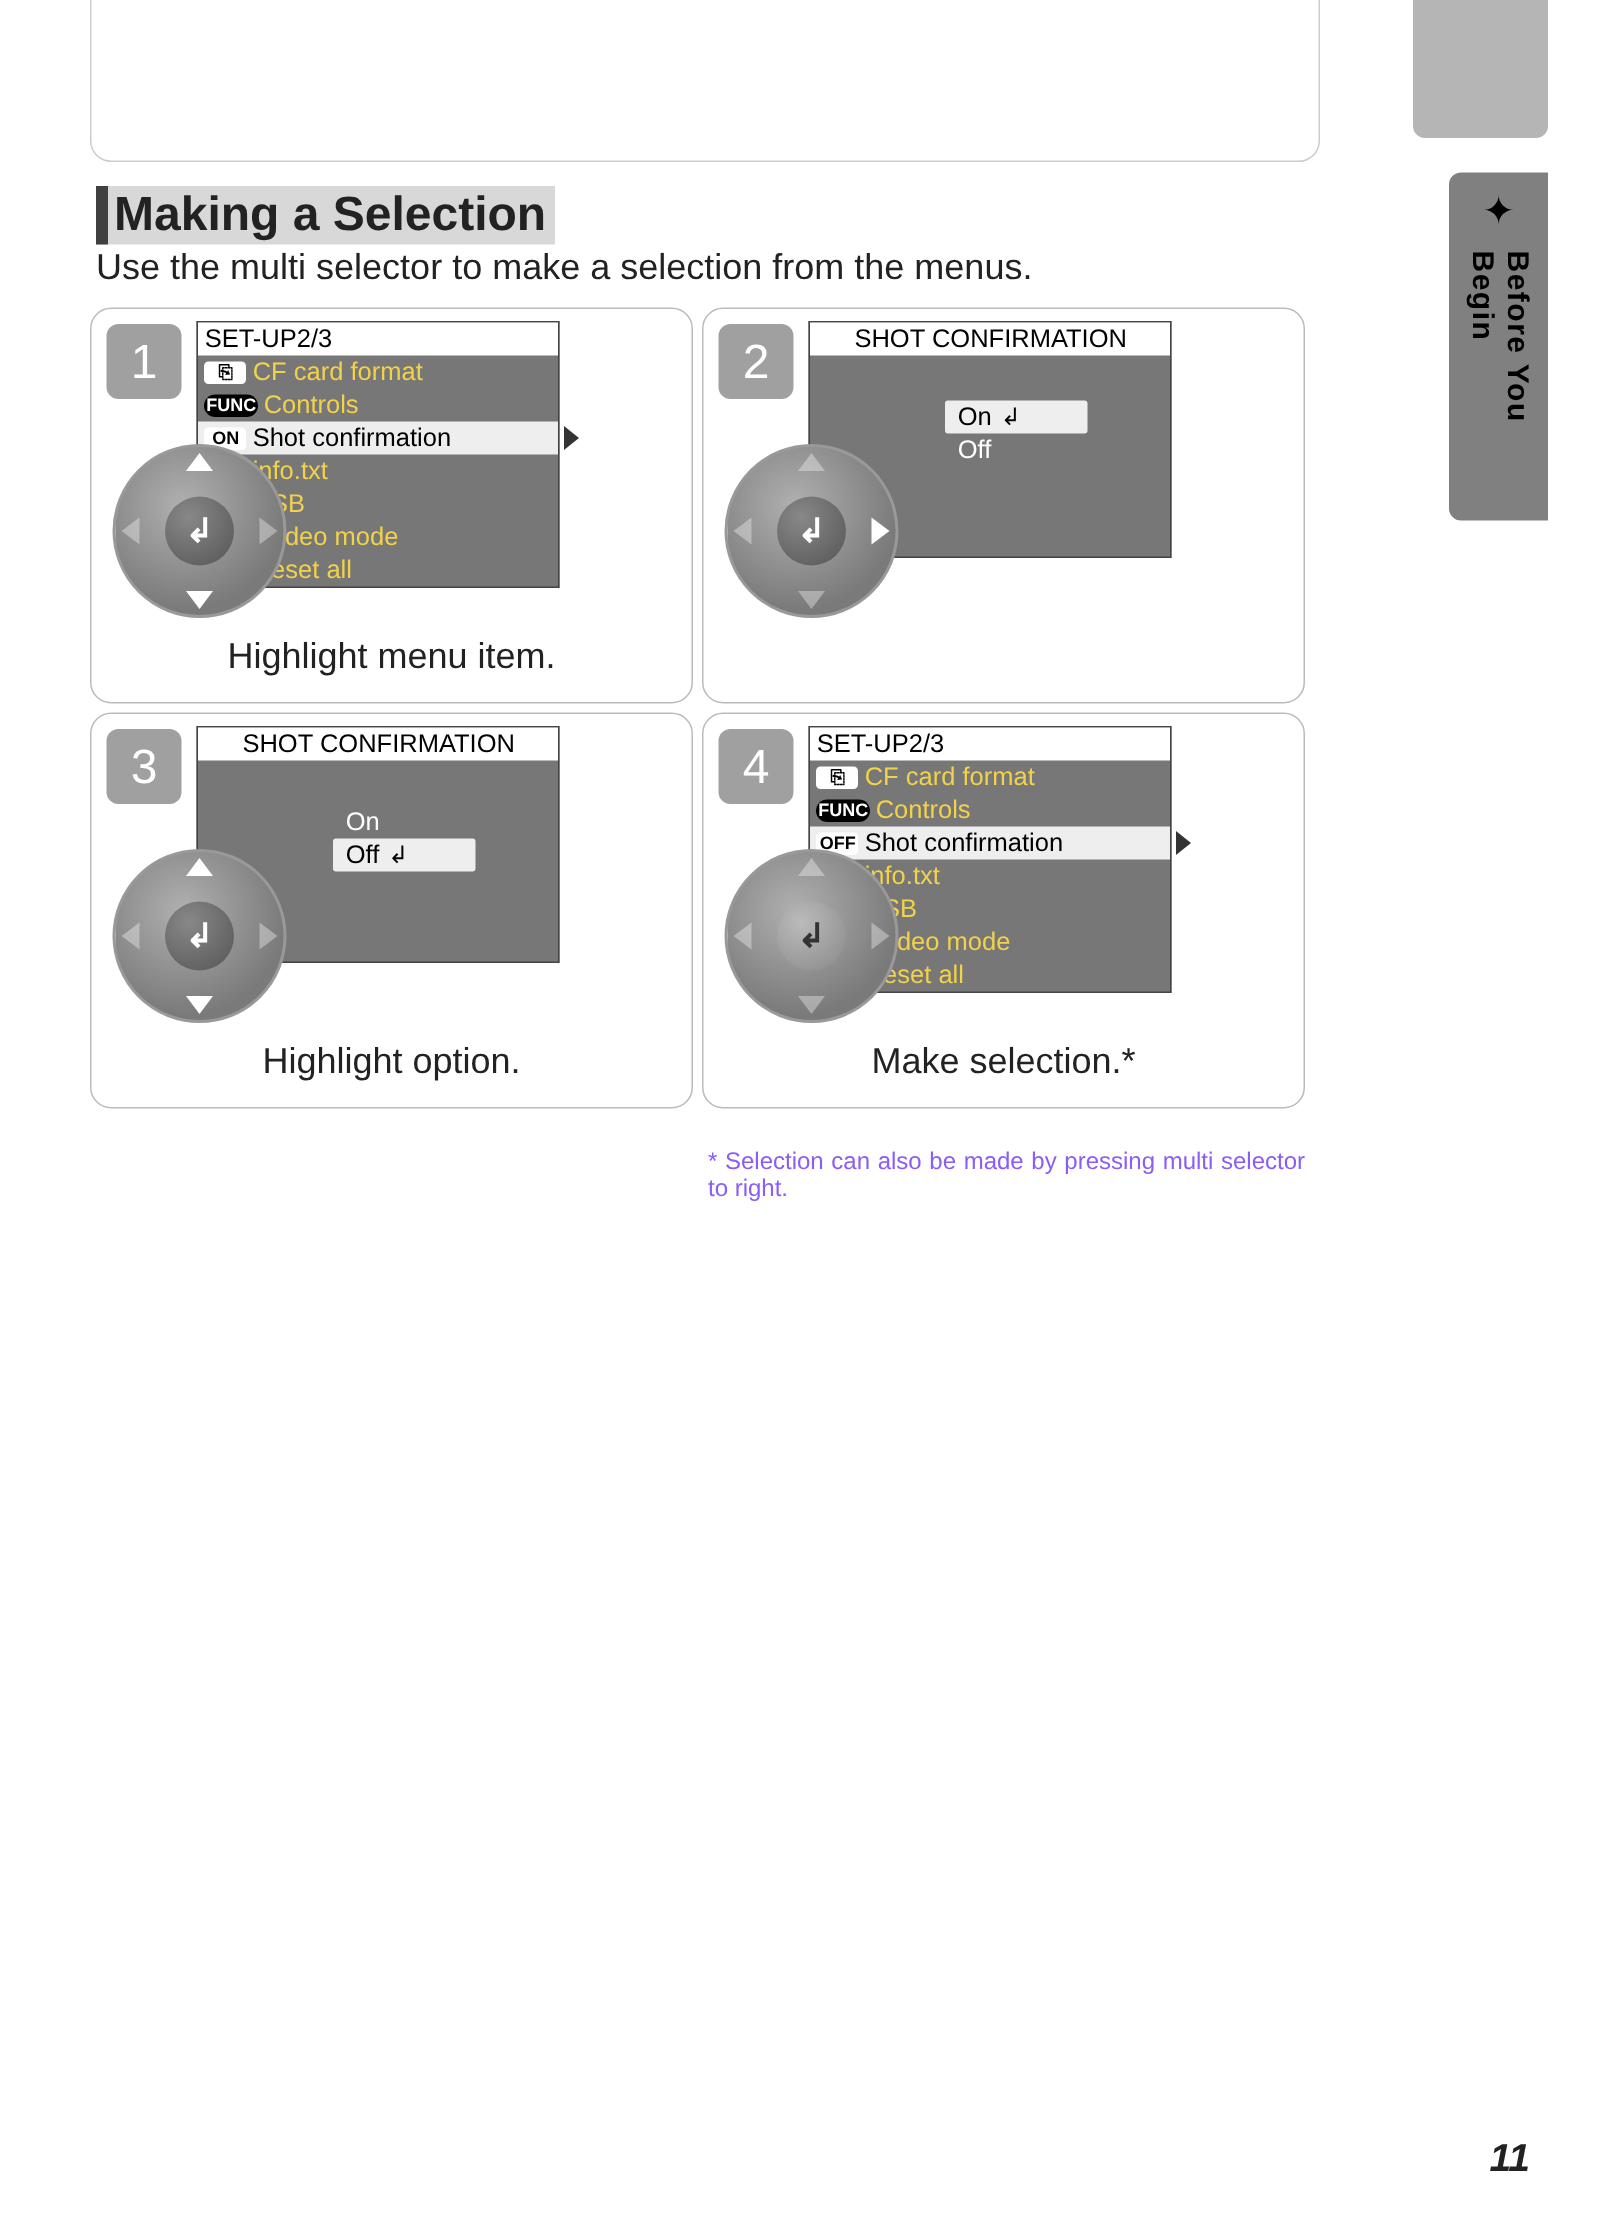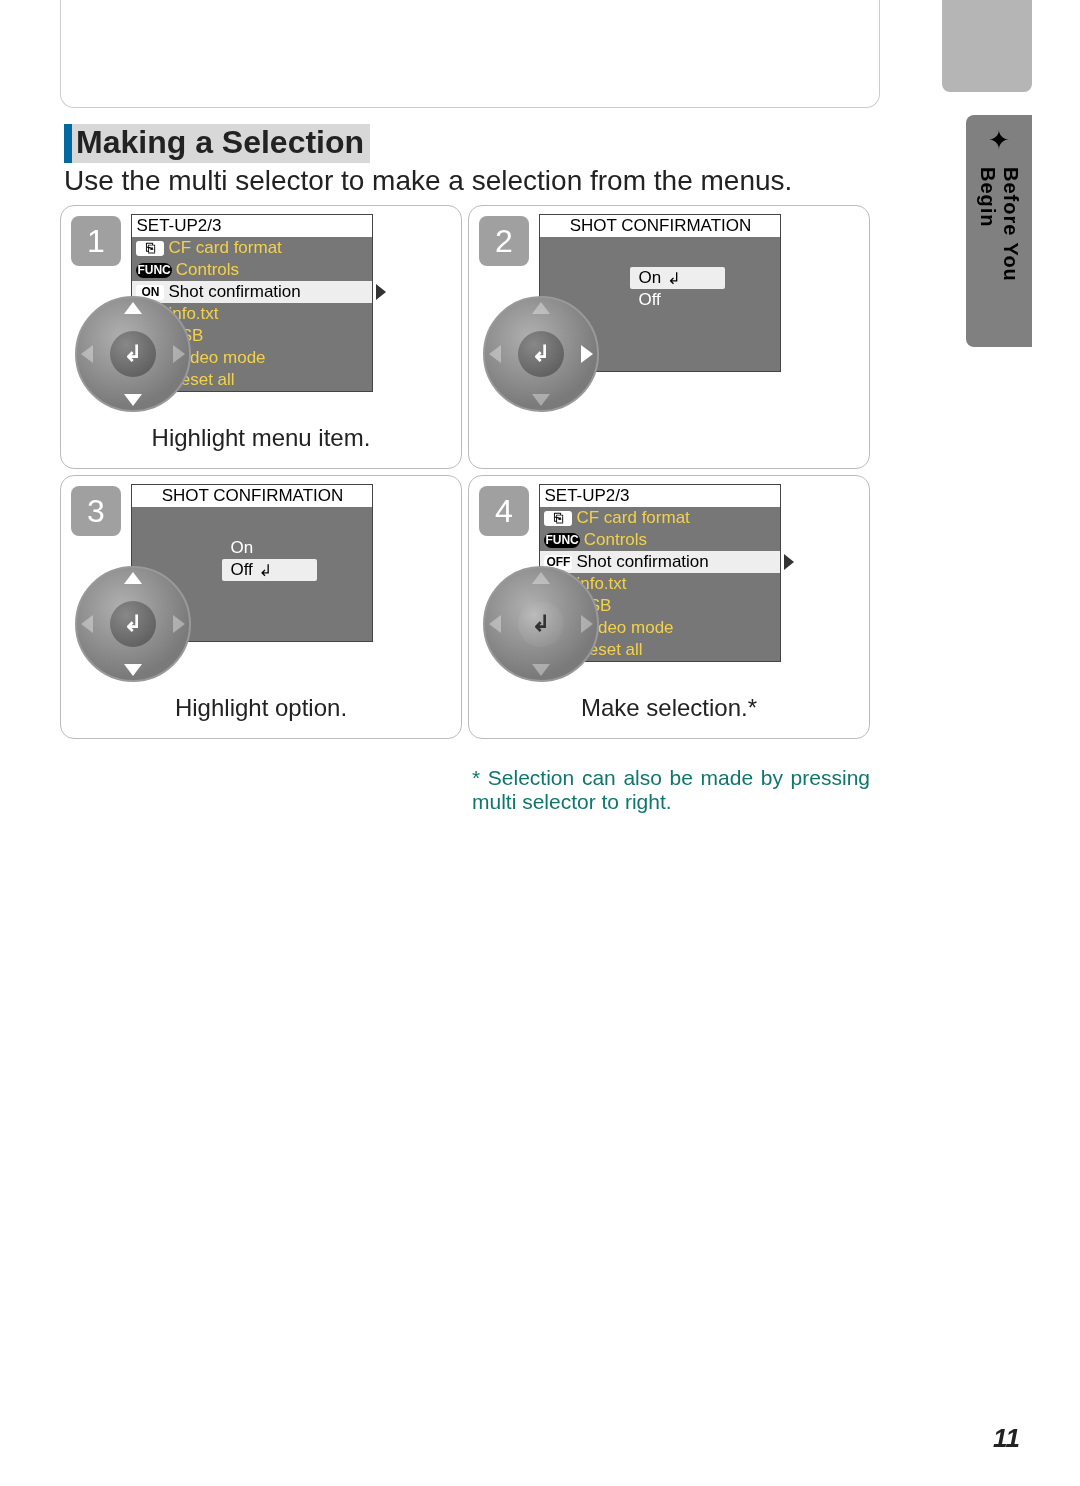--- a/index.html
+++ b/index.html
@@ -52,27 +52,27 @@
     margin-top: 8px;
     letter-spacing: 1px;
   }
   .heading {
     position: absolute;
     top: 124px; left: 64px;
     font-size: 32px;
     font-weight: bold;
     background: #d8d8d8;
     padding: 0 6px 2px 4px;
-    border-left: 8px solid #0369a1;
+    border-left: 8px solid #404040;
     line-height: 1.15;
   }
   .intro {
     position: absolute;
     top: 165px; left: 64px;
-    font-size: 28px;
+    font-size: 24px;
   }
   .steps-grid {
     position: absolute;
     top: 205px; left: 60px;
     width: 810px;
     display: grid;
     grid-template-columns: 1fr 1fr;
     grid-template-rows: 1fr 1fr;
     gap: 6px;
   }
@@ -203,22 +203,22 @@
     padding: 1px 8px;
     width: 95px;
     gap: 6px;
     color: #fff;
   }
   .opt-item.sel { background: #eee; color: #000; border-radius: 2px; }
   .enter-sym { font-size: 16px; }
   .footnote {
     position: absolute;
     top: 766px; left: 472px; width: 398px;
-    font-size: 21px;
-    color: #0f766e;
+    font-size: 16px;
+    color: #8b5cf6;
     text-align: justify;
   }
   .bullets {
     position: absolute;
     top: 832px; left: 64px;
     width: 806px;
     font-size: 24px;
     line-height: 1.25;
   }
   .bullets li { list-style: none; padding-left: 20px; position: relative; margin-bottom: 4px; text-align: justify;}

